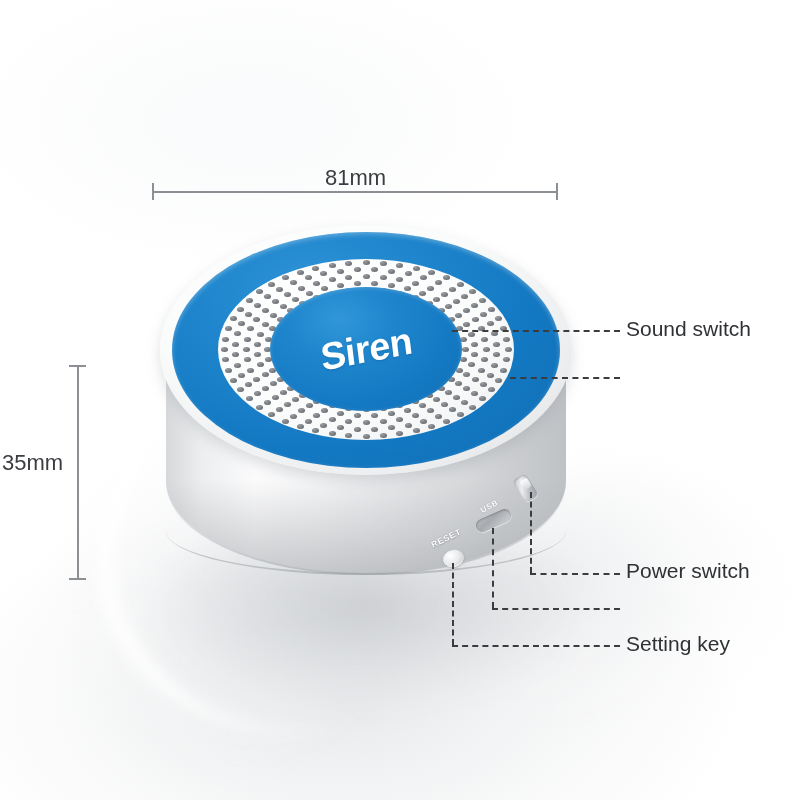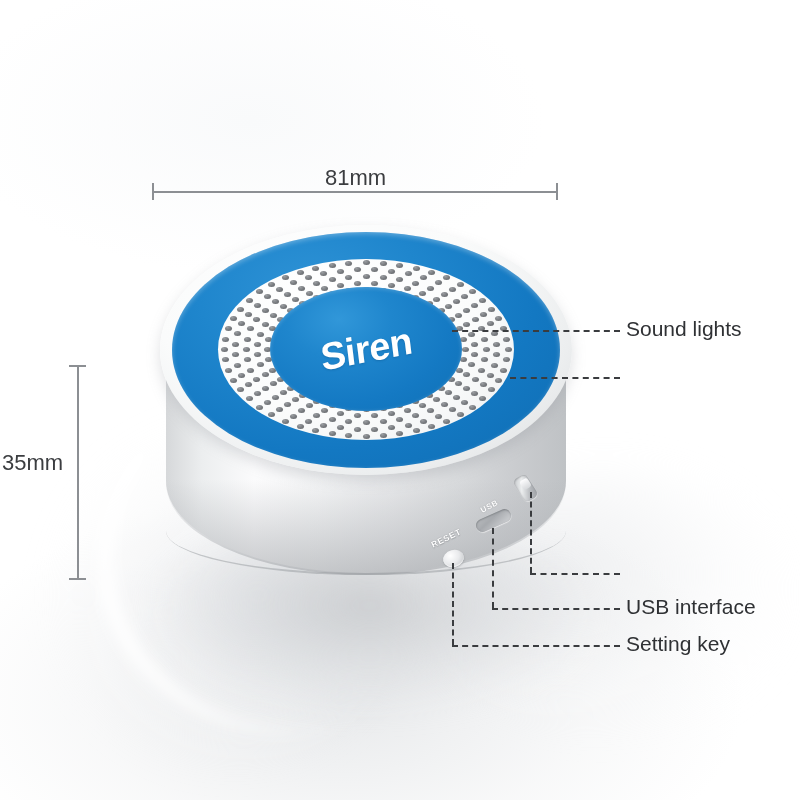--- a/index.html
+++ b/index.html
@@ -566,28 +566,28 @@
     <div id="reset-button"></div>
 
     <div id="usb-label">USB</div>
     <div id="usb-slot"></div>
 
     <div id="power-switch"></div>
     <div id="power-switch-nub"></div>
   </div>
 
   <div class="lead-h" style="left:452px; top:330px; width:168px;"></div>
-  <div class="callout-label" style="left:626px; top:317px;">Sound lights</div>
+  <div class="callout-label" style="left:626px; top:317px;">Sound switch</div>
 
   <div class="lead-h" style="left:510px; top:377px; width:110px;"></div>
 
   <div class="lead-v" style="left:530px; top:492px; height:81px;"></div>
   <div class="lead-h" style="left:530px; top:573px; width:90px;"></div>
+  <div class="callout-label" style="left:626px; top:559px;">Power switch</div>
 
   <div class="lead-v" style="left:492px; top:528px; height:80px;"></div>
   <div class="lead-h" style="left:492px; top:608px; width:128px;"></div>
-  <div class="callout-label" style="left:626px; top:595px;">USB interface</div>
 
   <div class="lead-v" style="left:452px; top:563px; height:82px;"></div>
   <div class="lead-h" style="left:452px; top:645px; width:168px;"></div>
   <div class="callout-label" style="left:626px; top:632px;">Setting key</div>
 
 </div>
 
 </body></html>

